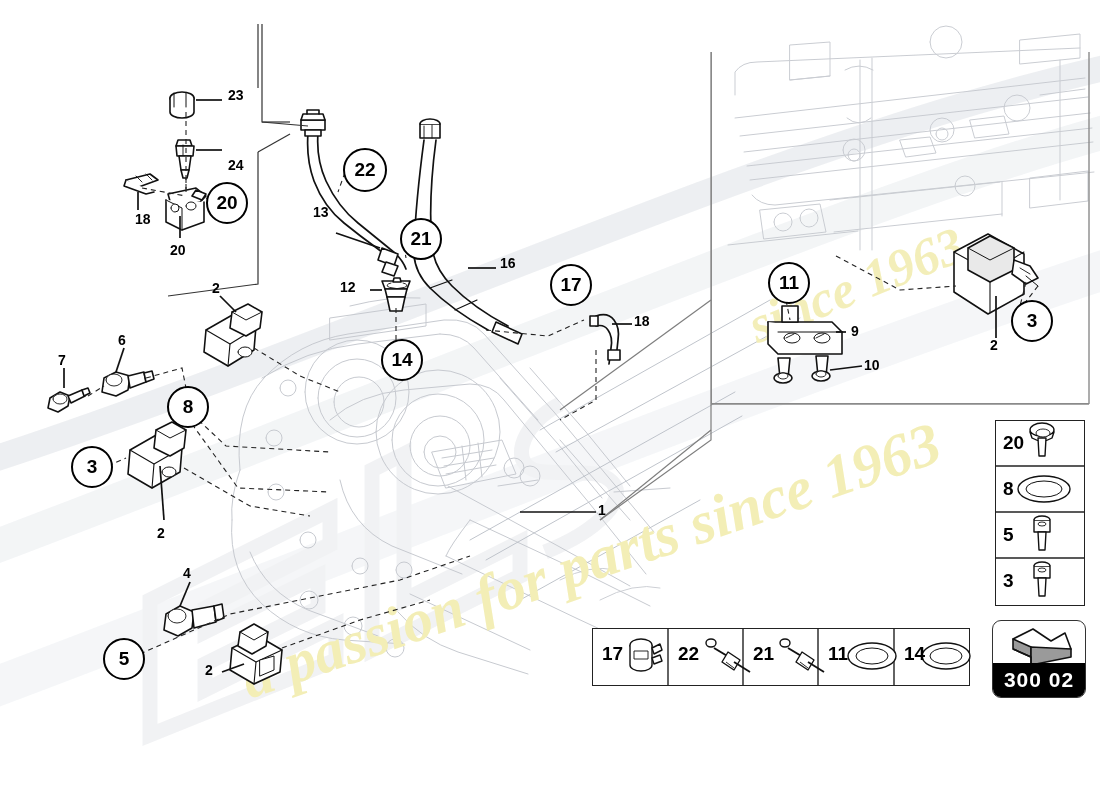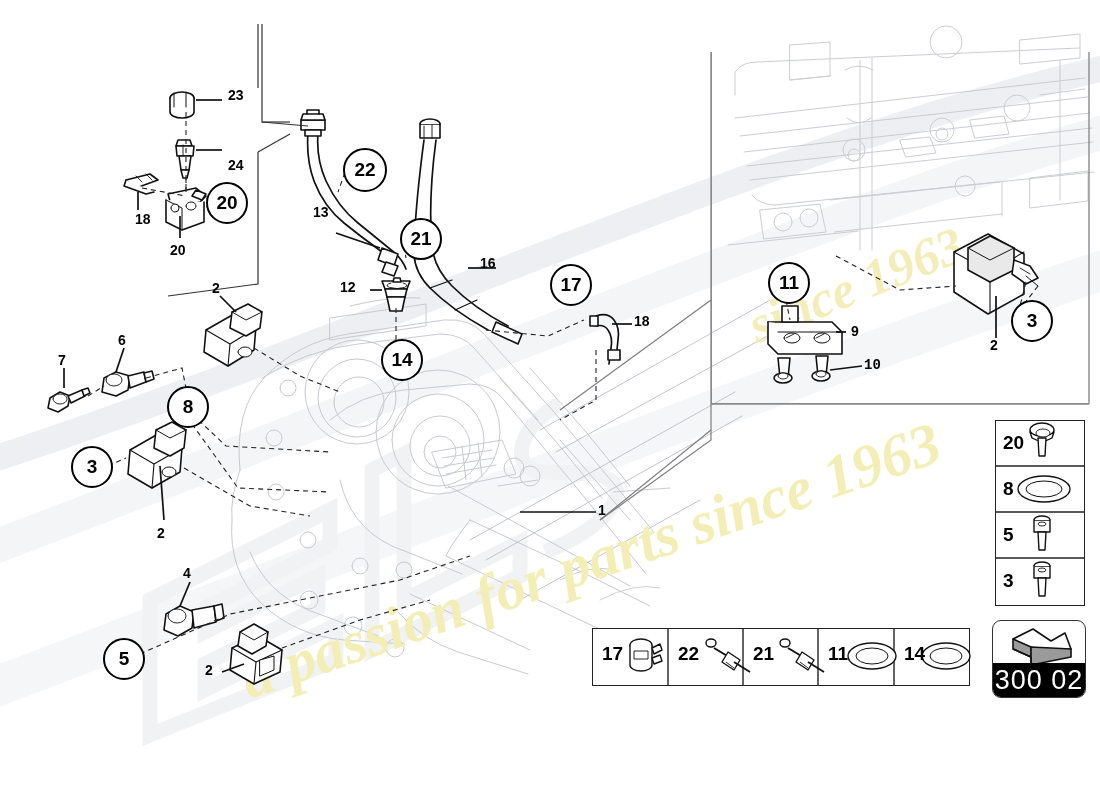--- a/index.html
+++ b/index.html
@@ -14,21 +14,21 @@
        color:#000;white-space:nowrap;}
   .circ{position:absolute;border:2.2px solid #000;border-radius:50%;
         background:#fff;display:flex;align-items:center;justify-content:center;
         font-weight:700;font-size:19px;}
   .legbox{position:absolute;border:1.6px solid #222;background:#fff;
           box-sizing:border-box;}
   .legnum{position:absolute;font-weight:700;font-size:19px;}
   .badge{position:absolute;border:1.5px solid #333;border-radius:9px;
          background:#fff;overflow:hidden;box-sizing:border-box;}
   .badge .band{position:absolute;left:0;right:0;bottom:0;height:34px;
-               background:#000;color:#fff;font-weight:400;font-size:27px;
+               background:#000;color:#fff;font-weight:700;font-size:21px;
                display:flex;align-items:center;justify-content:center;
                letter-spacing:1px;}
   .insetpanel{position:absolute;border:1.4px solid #8a8a8a;
               box-sizing:border-box;background:transparent;}
 </style>
 </head>
 <body>
 
 <div id="stage">
 
@@ -389,37 +389,37 @@
   <div class="layer">
     <div class="lbl" style="left:228px;top:88px;">23</div>
     <div class="lbl" style="left:228px;top:138px;margin-top:20px;">24</div>
     <div class="lbl" style="left:135px;top:212px;">18</div>
     <div class="lbl" style="left:170px;top:243px;">20</div>
     <div class="circ" style="left:206px;top:182px;width:38px;height:38px;">20</div>
     <div class="circ" style="left:343px;top:148px;width:40px;height:40px;">22</div>
     <div class="lbl" style="left:313px;top:205px;">13</div>
     <div class="circ" style="left:400px;top:218px;width:38px;height:38px;">21</div>
     <div class="lbl" style="left:340px;top:280px;">12</div>
-    <div class="lbl" style="left:480px;top:256px;text-align:right;">16</div>
+    <div class="lbl" style="left:500px;top:256px;text-align:right;">16</div>
     <div class="circ" style="left:550px;top:264px;width:38px;height:38px;">17</div>
     <div class="lbl" style="left:634px;top:314px;">18</div>
     <div class="circ" style="left:381px;top:339px;width:38px;height:38px;">14</div>
     <div class="lbl" style="left:212px;top:281px;">2</div>
     <div class="lbl" style="left:58px;top:353px;">7</div>
     <div class="lbl" style="left:118px;top:333px;">6</div>
     <div class="circ" style="left:167px;top:386px;width:38px;height:38px;">8</div>
     <div class="circ" style="left:71px;top:446px;width:38px;height:38px;">3</div>
     <div class="lbl" style="left:157px;top:526px;">2</div>
     <div class="lbl" style="left:183px;top:566px;">4</div>
     <div class="circ" style="left:103px;top:638px;width:38px;height:38px;">5</div>
     <div class="lbl" style="left:205px;top:663px;">2</div>
     <div class="lbl" style="left:598px;top:503px;">1</div>
     <div class="circ" style="left:768px;top:262px;width:38px;height:38px;">11</div>
     <div class="lbl" style="left:851px;top:324px;">9</div>
-    <div class="lbl" style="left:864px;top:358px;font-family:Liberation Mono, monospace;">10</div>
+    <div class="lbl" style="left:864px;top:358px;">10</div>
     <div class="lbl" style="left:990px;top:338px;">2</div>
     <div class="circ" style="left:1011px;top:300px;width:38px;height:38px;">3</div>
   </div>
 
   <div class="legbox" style="left:995px;top:420px;width:90px;height:186px;">
   </div>
   <svg class="layer" viewBox="0 0 1100 800" xmlns="http://www.w3.org/2000/svg">
     <g stroke="#222" stroke-width="1.4" fill="none">
       <path d="M995 466 L1085 466"></path>
         <path d="M995 512 L1085 512"></path>

